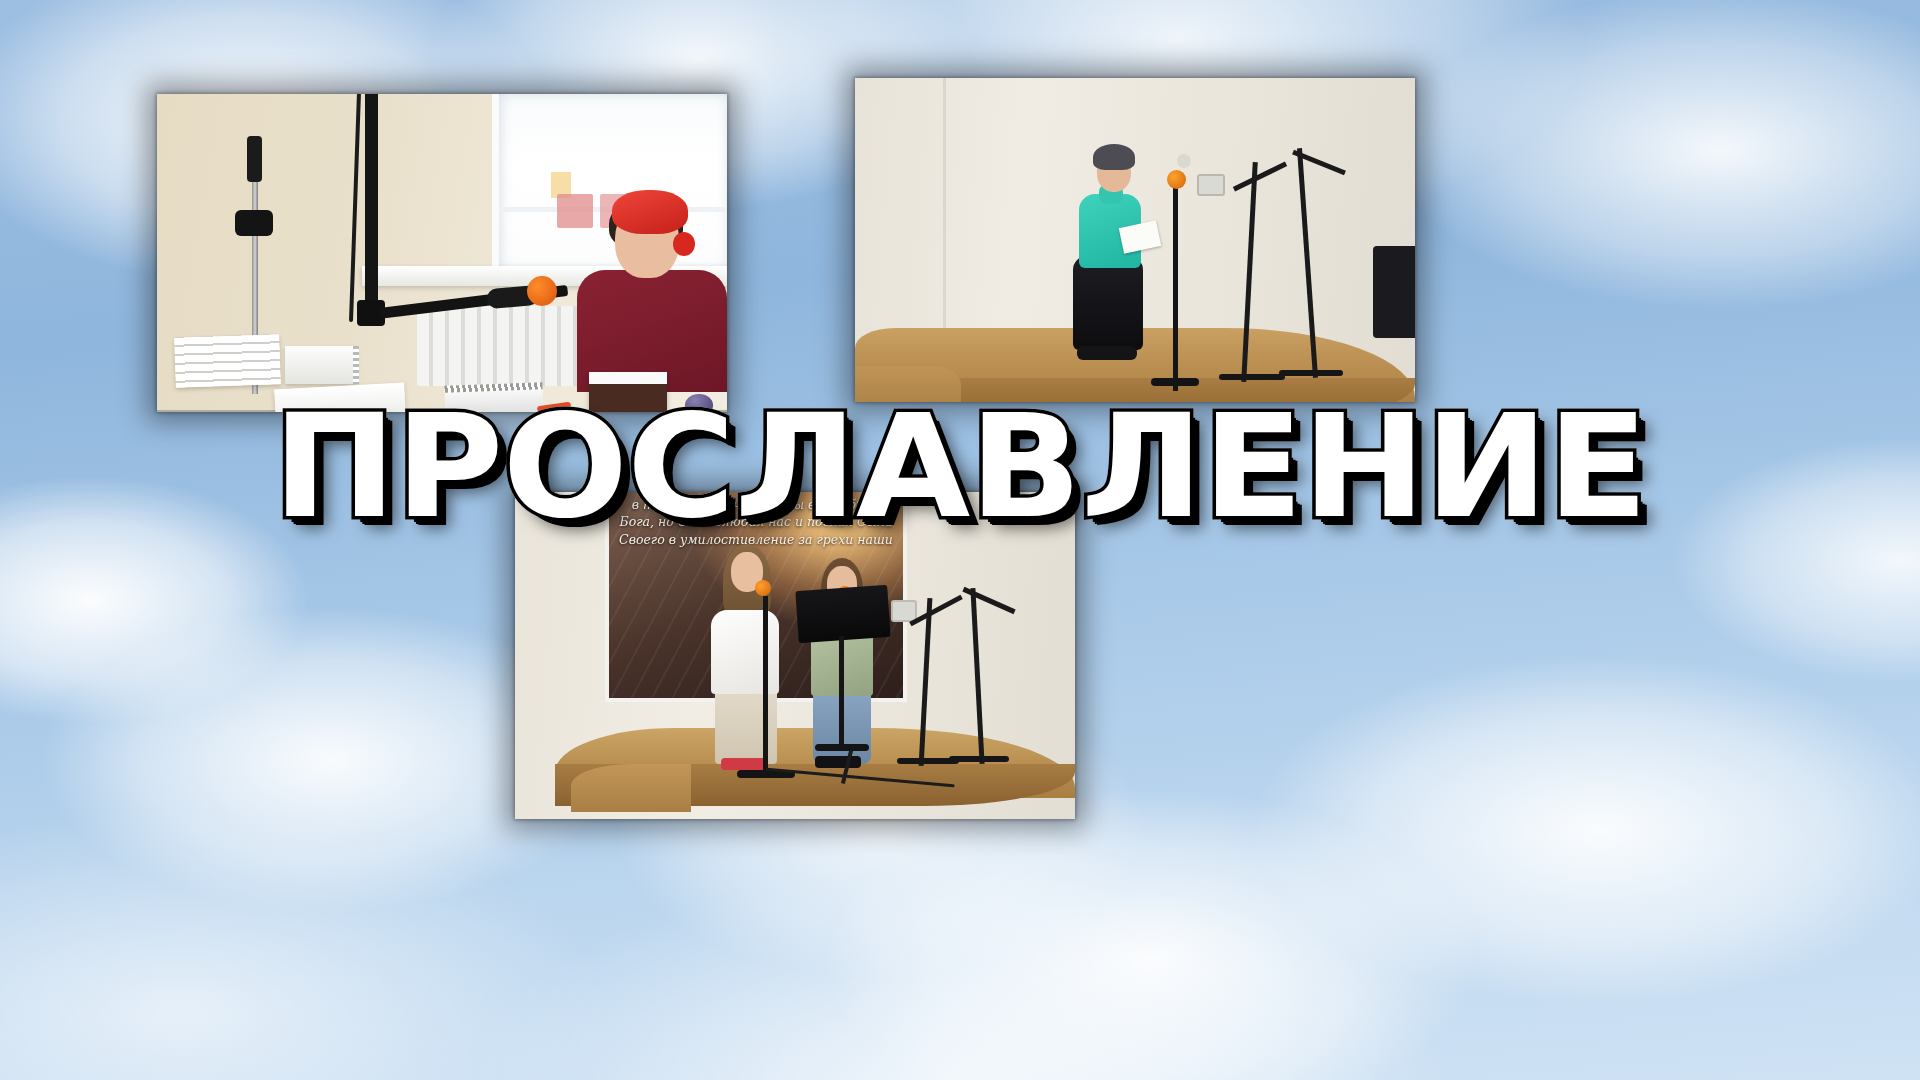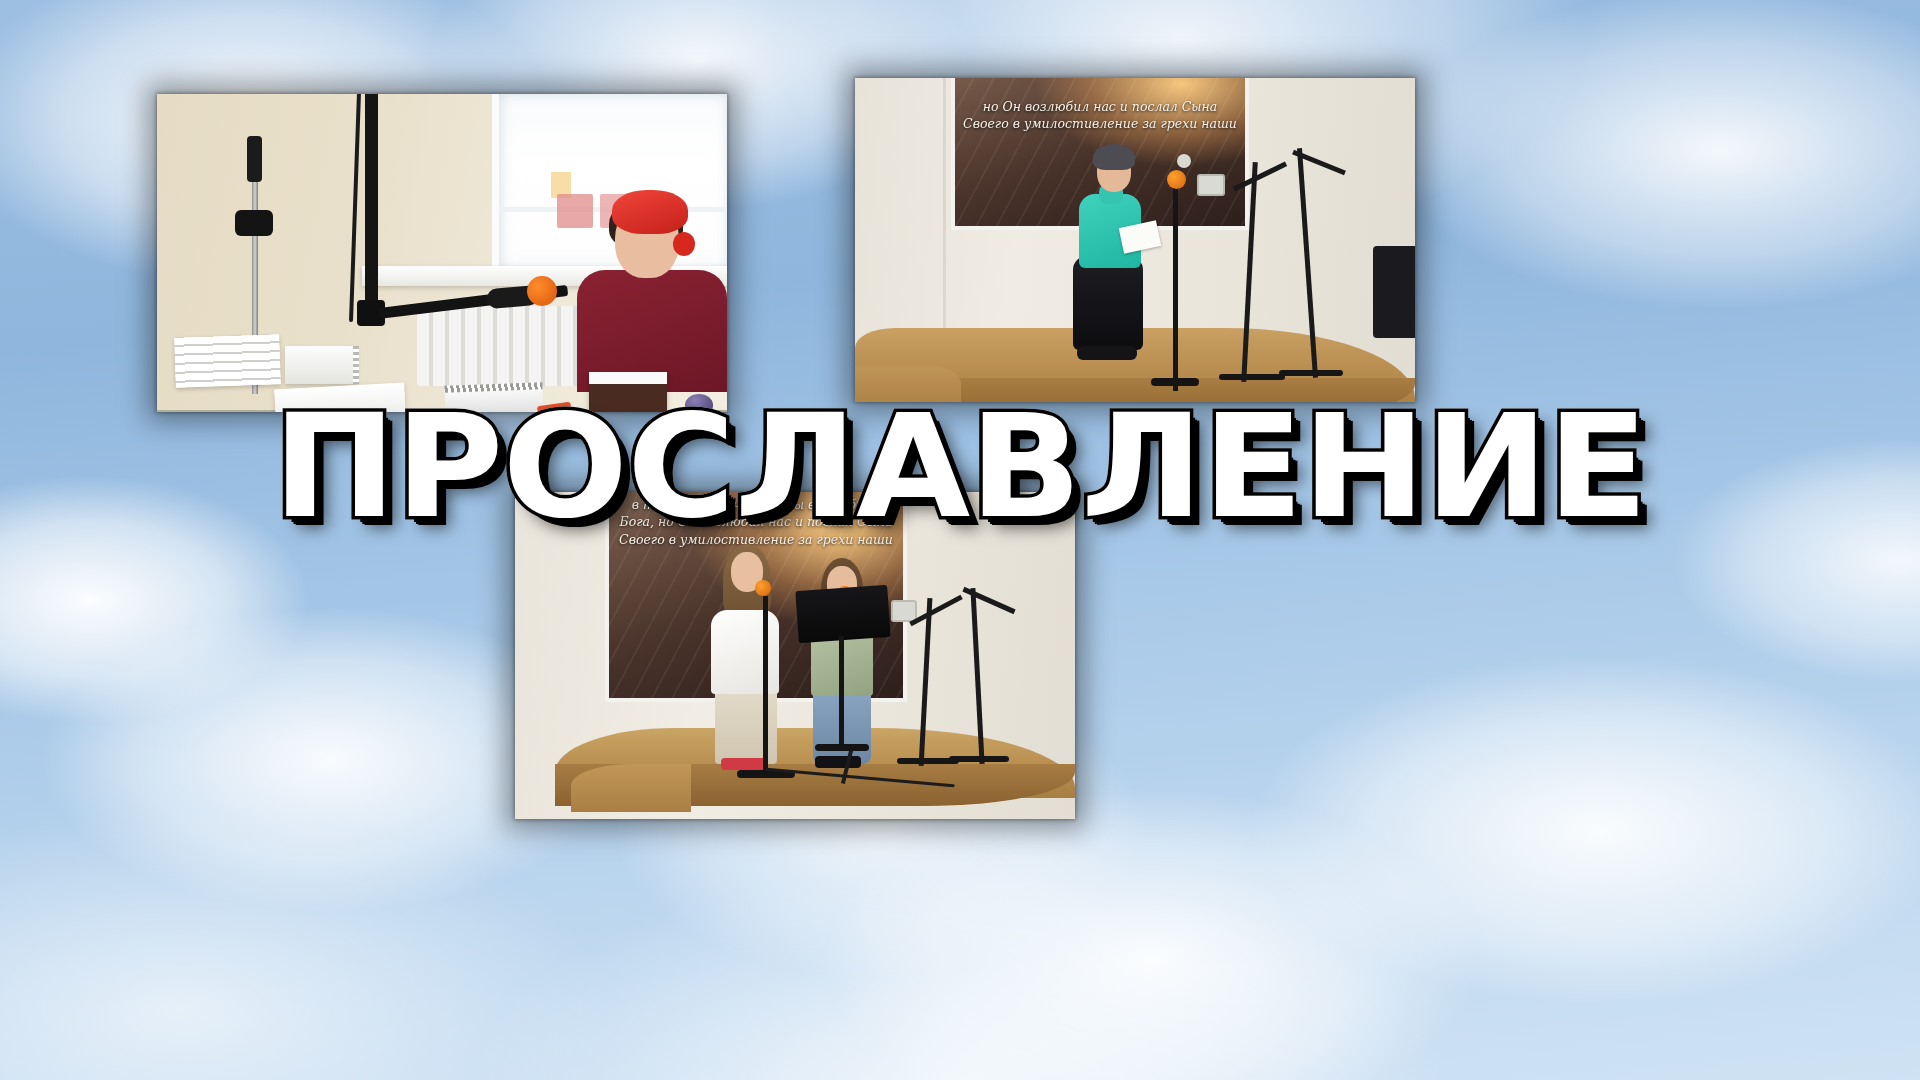--- a/index.html
+++ b/index.html
@@ -280,24 +280,20 @@
     <div class="tl-bible"></div>
     <div class="tl-obj-purple"></div>
   </div>
 </div>
 
 <div class="photo-panel" id="photo-panel-top-right">
   <div class="photo-inner">
     <div class="tr-wall"></div>
     <div class="tr-wall-seam"></div>
 
-    <div class="banner tr-banner">
-      <div class="banner-text">но Он возлюбил нас и послал Сына Своего в умилостивление за грехи наши</div>
-      <div class="tr-ref"></div>
-    </div>
 
     <div class="tr-stage"></div>
     <div class="tr-stage-face"></div>
     <div class="tr-stage-step"></div>
 
     <div class="tr-podium"></div>
     <div class="tr-alarm"></div>
     <div class="tr-socket"></div>
 
     <div class="tr-person-skirt"></div>

